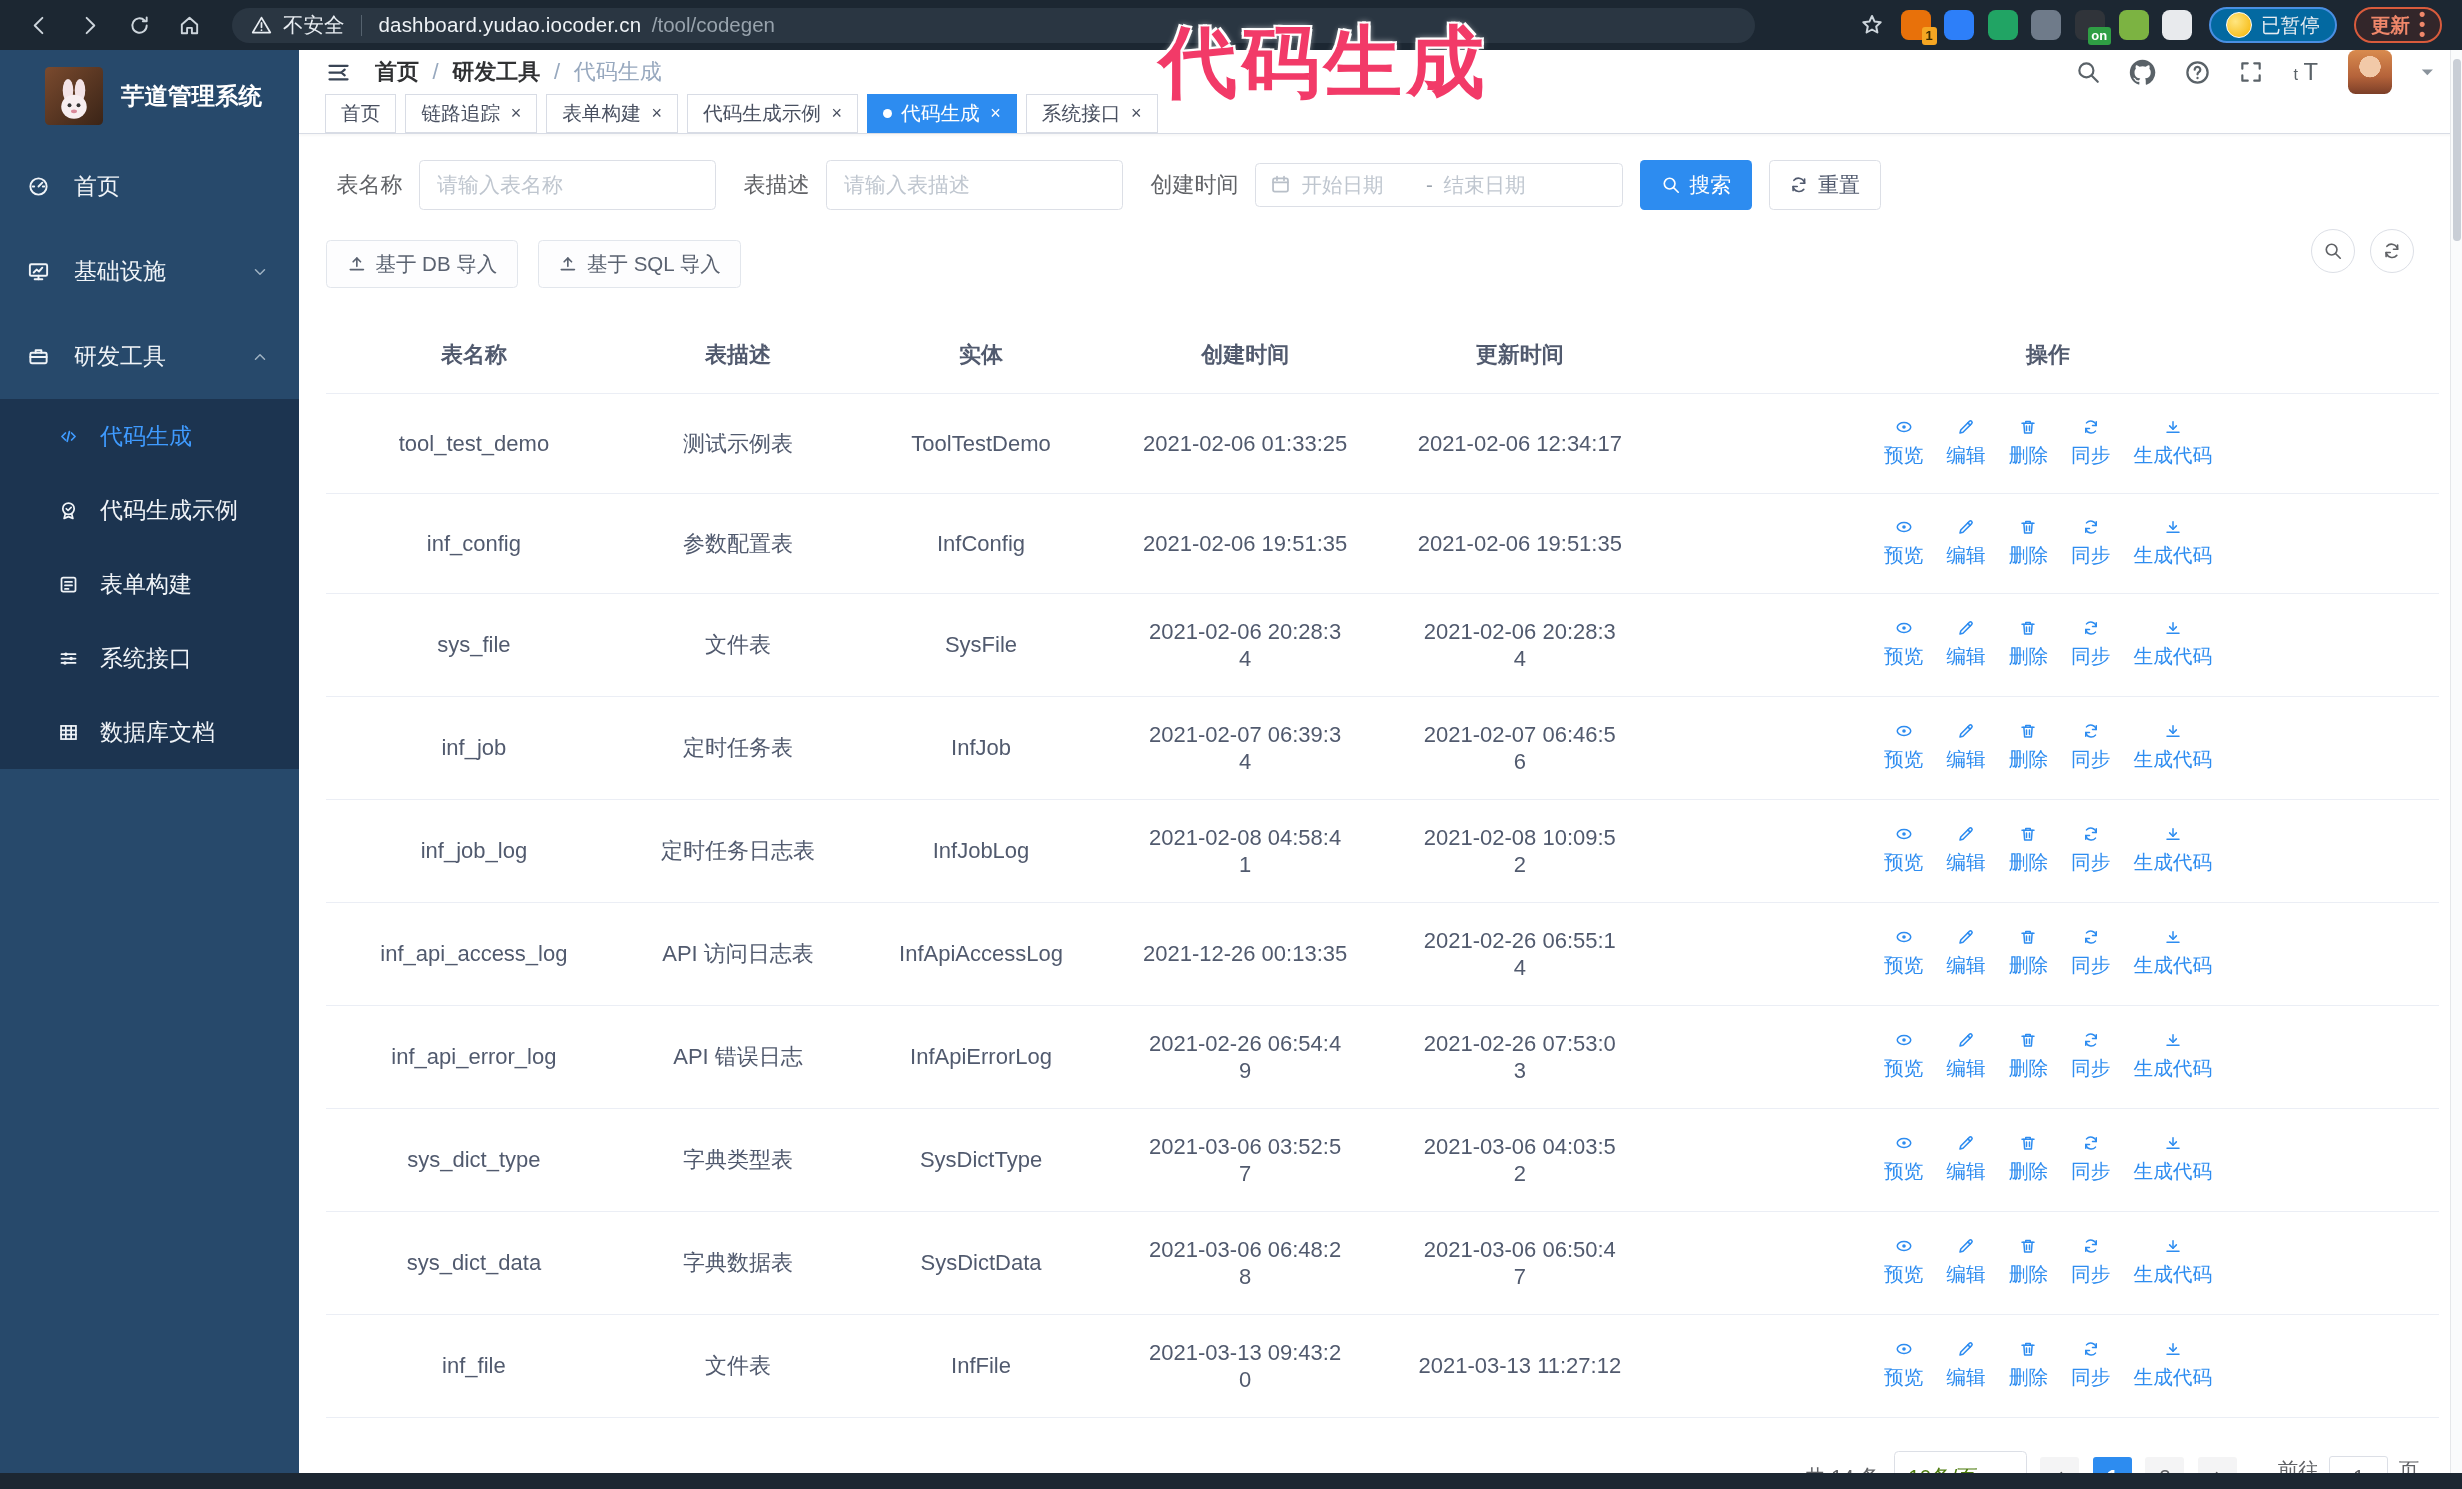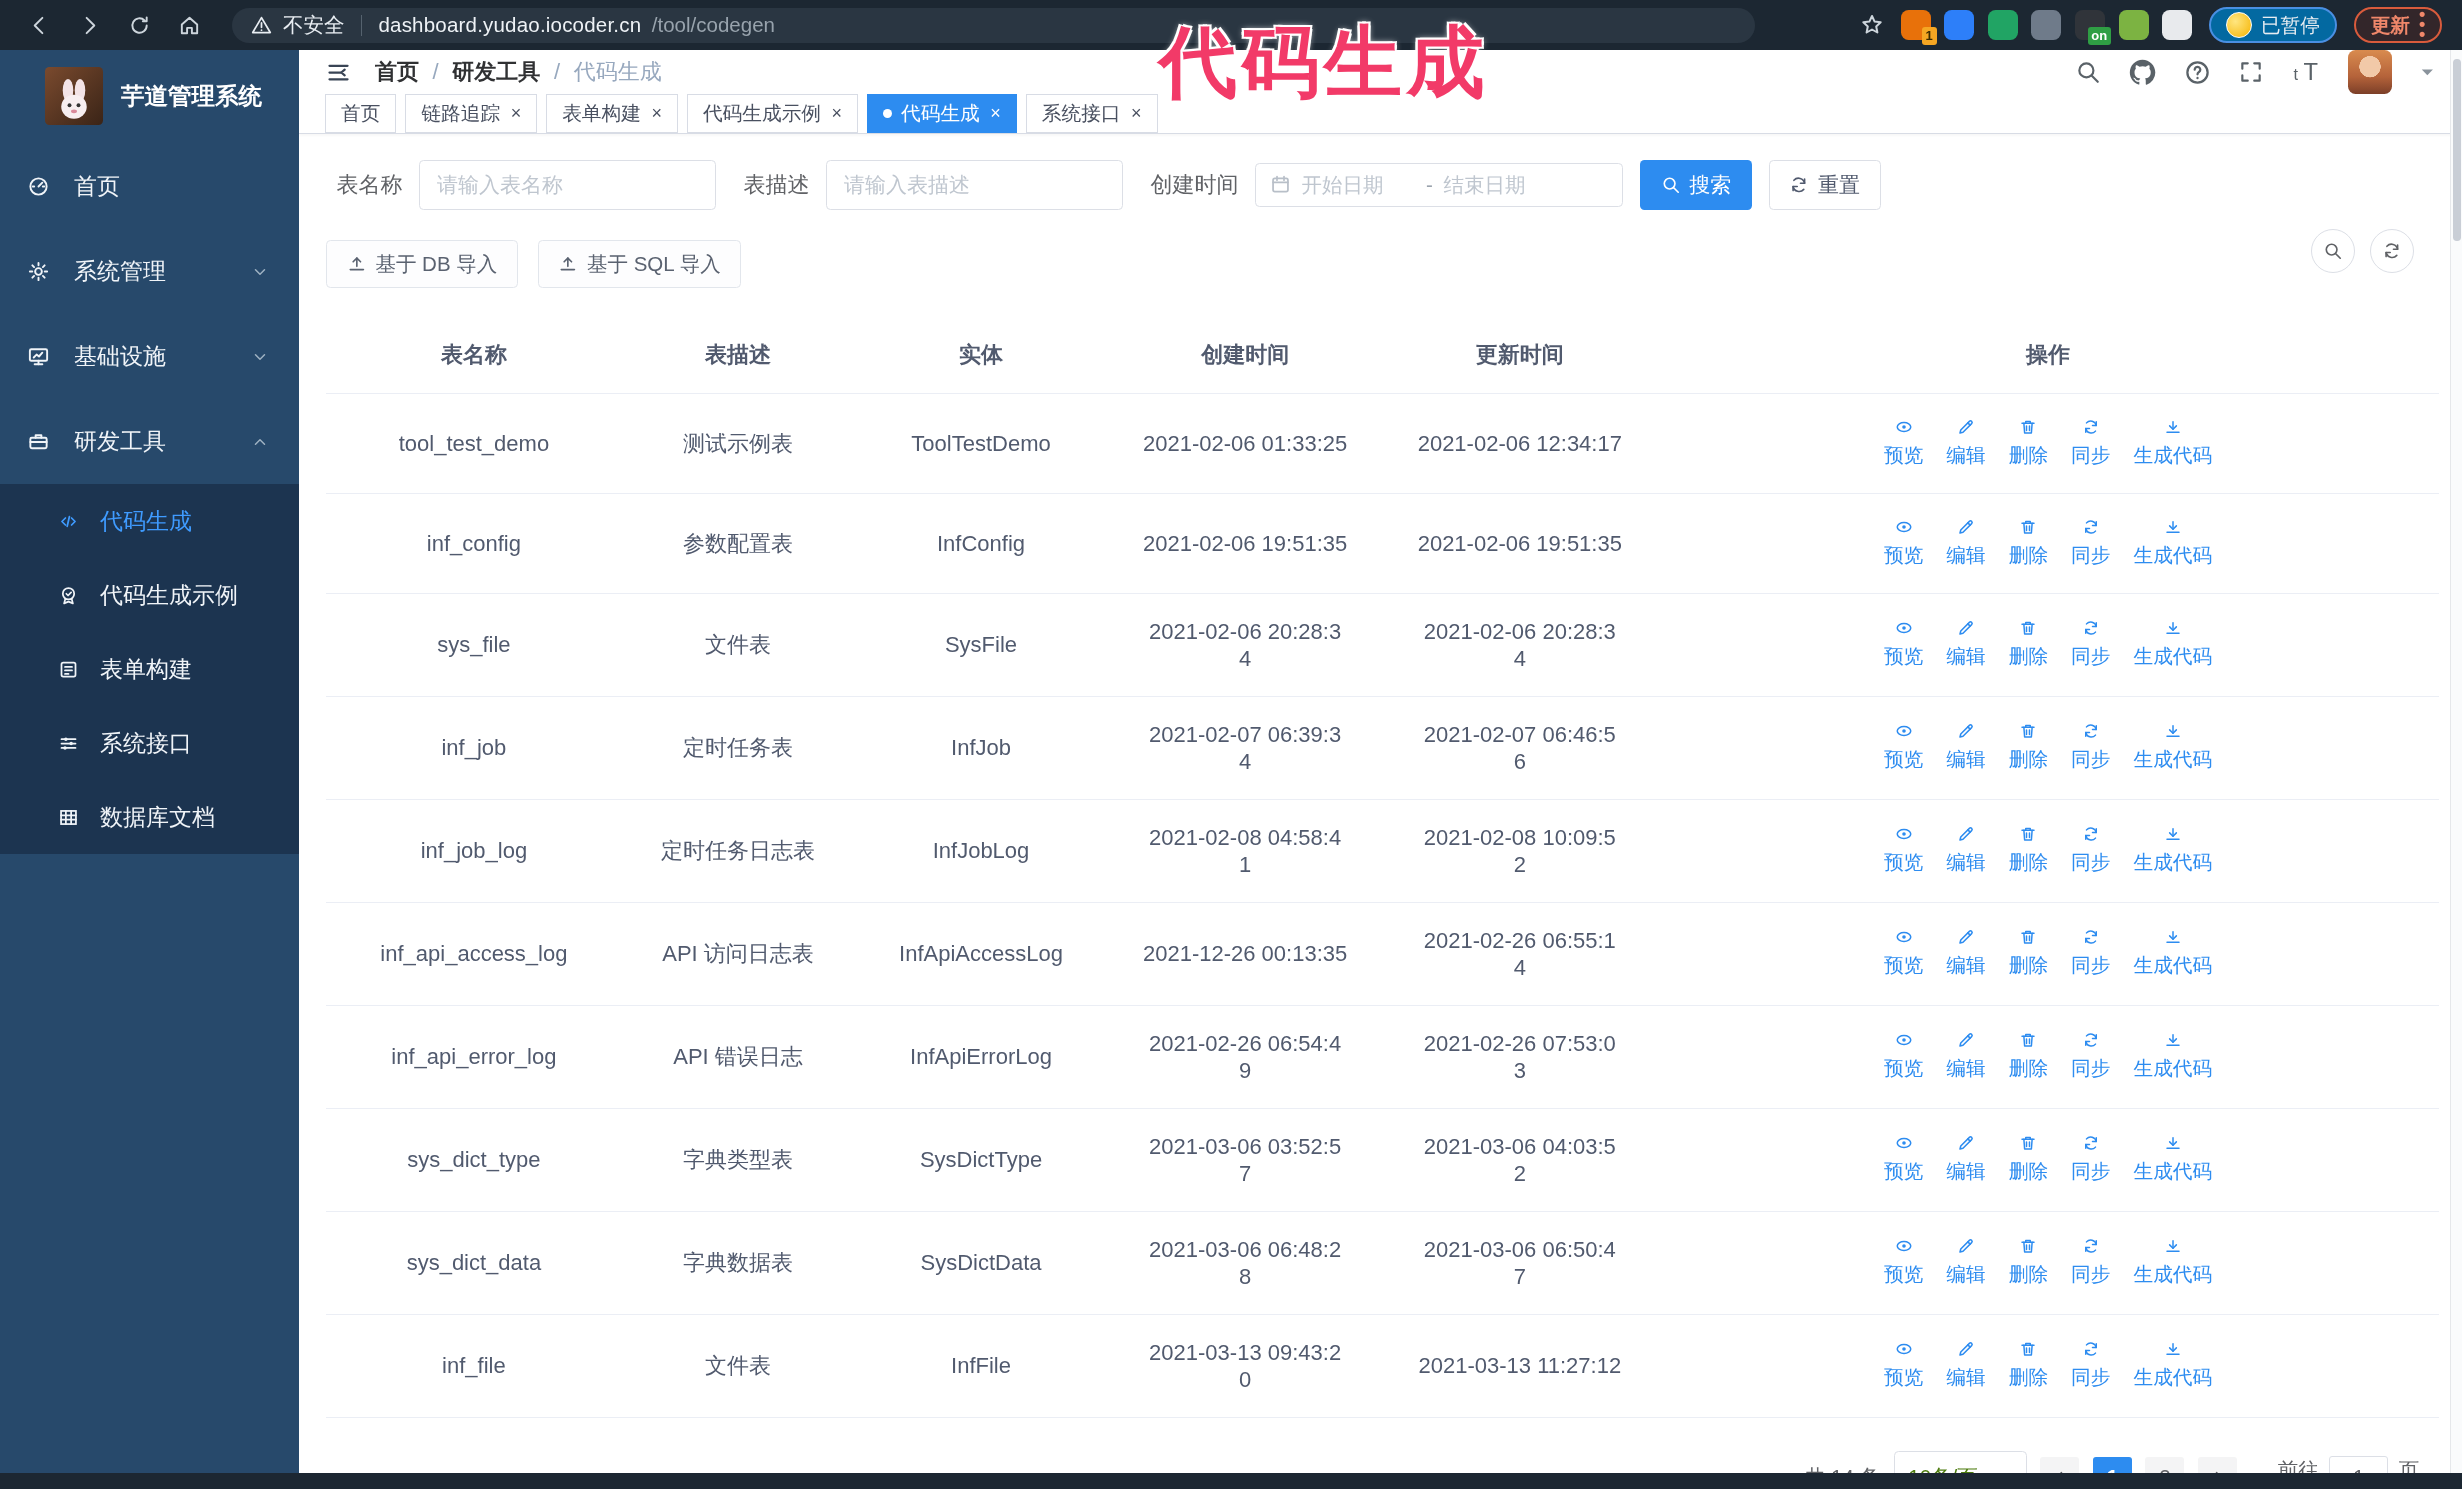--- a/index.html
+++ b/index.html
@@ -228,41 +228,20 @@
               <path d="M12 12 L16 8" fill="none" stroke="currentColor" stroke-width="2" stroke-linecap="round" stroke-linejoin="round"></path>
               <path d="M6 12h1.5" fill="none" stroke="currentColor" stroke-width="2" stroke-linecap="round" stroke-linejoin="round"></path>
               <path d="M16.5 12H18" fill="none" stroke="currentColor" stroke-width="2" stroke-linecap="round" stroke-linejoin="round"></path>
             </svg>
           </span>
           <span>首页</span>
         </div>
         <div class="menu-item">
           <span class="ic">
             <svg width="23" height="23" viewBox="0 0 24 24">
-              <circle cx="12" cy="12" r="3.5" fill="none" stroke="currentColor" stroke-width="2"></circle>
-              <path d="M12 3v2.5" fill="none" stroke="currentColor" stroke-width="2" stroke-linecap="round" stroke-linejoin="round"></path>
-              <path d="M12 18.5V21" fill="none" stroke="currentColor" stroke-width="2" stroke-linecap="round" stroke-linejoin="round"></path>
-              <path d="M3 12h2.5" fill="none" stroke="currentColor" stroke-width="2" stroke-linecap="round" stroke-linejoin="round"></path>
-              <path d="M18.5 12H21" fill="none" stroke="currentColor" stroke-width="2" stroke-linecap="round" stroke-linejoin="round"></path>
-              <path d="M5.6 5.6l1.8 1.8" fill="none" stroke="currentColor" stroke-width="2" stroke-linecap="round" stroke-linejoin="round"></path>
-              <path d="M16.6 16.6l1.8 1.8" fill="none" stroke="currentColor" stroke-width="2" stroke-linecap="round" stroke-linejoin="round"></path>
-              <path d="M18.4 5.6l-1.8 1.8" fill="none" stroke="currentColor" stroke-width="2" stroke-linecap="round" stroke-linejoin="round"></path>
-              <path d="M7.4 16.6l-1.8 1.8" fill="none" stroke="currentColor" stroke-width="2" stroke-linecap="round" stroke-linejoin="round"></path>
-            </svg>
-          </span>
-          <span>系统管理</span>
-          <span class="chev ic">
-            <svg width="18" height="18" viewBox="0 0 24 24">
-              <path d="M6 9 L12 15 L18 9" fill="none" stroke="currentColor" stroke-width="2" stroke-linecap="round" stroke-linejoin="round"></path>
-            </svg>
-          </span>
-        </div>
-        <div class="menu-item">
-          <span class="ic">
-            <svg width="23" height="23" viewBox="0 0 24 24">
               <rect x="3" y="4.5" width="18" height="12" rx="1.5" fill="none" stroke="currentColor" stroke-width="2"></rect>
               <path d="M8 20h8" fill="none" stroke="currentColor" stroke-width="2" stroke-linecap="round" stroke-linejoin="round"></path>
               <path d="M12 16.5V20" fill="none" stroke="currentColor" stroke-width="2" stroke-linecap="round" stroke-linejoin="round"></path>
               <path d="M7 13l3-3 2.5 2 3.5-4" fill="none" stroke="currentColor" stroke-width="2" stroke-linecap="round" stroke-linejoin="round"></path>
             </svg>
           </span>
           <span>基础设施</span>
           <span class="chev ic">
             <svg width="18" height="18" viewBox="0 0 24 24">
               <path d="M6 9 L12 15 L18 9" fill="none" stroke="currentColor" stroke-width="2" stroke-linecap="round" stroke-linejoin="round"></path>

